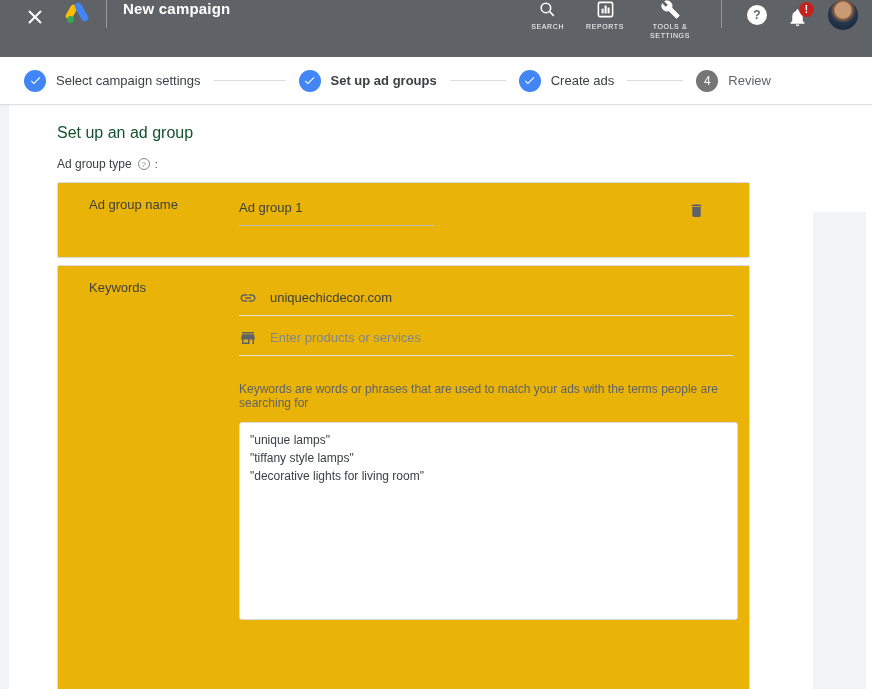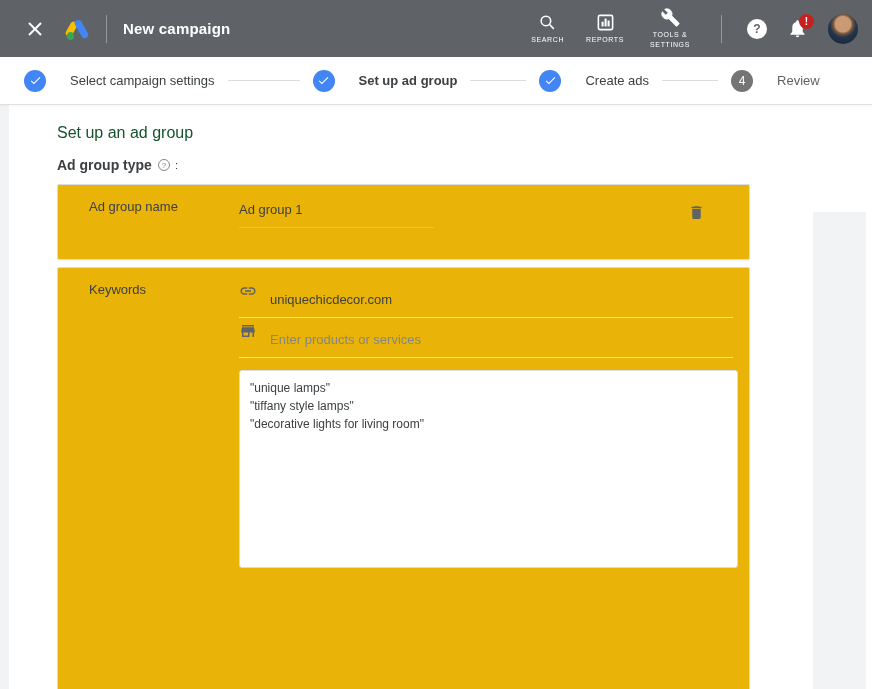--- a/index.html
+++ b/index.html
@@ -10,21 +10,21 @@
     color: #3c4043;
     position: relative;
   }
 
   
   .bg-strip-left { position: absolute; left: 0; top: 105px; width: 9px; bottom: 0; background: #f1f3f4; }
   .bg-strip-right { position: absolute; left: 813px; top: 212px; width: 53px; bottom: 0; background: #f1f3f4; }
 
   
   .app-header {
-    height: 57px; background: #5f6368; display: flex; align-items: center;
+    height: 57px; background: #5f6368; display: flex; 
     padding: 0 14px 0 14px; position: relative; z-index: 5;
   }
   .icon-btn { background: none; border: none; cursor: pointer; display: flex; align-items: center; justify-content: center; }
   .close-btn { width: 34px; height: 34px; margin-left: 4px; }
   .close-btn svg { width: 16px; height: 16px; stroke: #ffffff; stroke-width: 2; }
   .ads-logo { width: 26px; height: 24px; position: relative; margin-left: 12px; }
   .ads-logo .bar-yellow { position: absolute; width: 7px; height: 16px; border-radius: 3.5px; background: #fbbc04; left: 4px; top: 4px; transform: rotate(30deg); }
   .ads-logo .bar-blue { position: absolute; width: 7px; height: 20px; border-radius: 3.5px; background: #4285f4; left: 14px; top: 2px; transform: rotate(-30deg); }
   .ads-logo .dot-green { position: absolute; width: 7.5px; height: 7.5px; border-radius: 50%; background: #34a853; left: 2.5px; bottom: 1px; }
   .vdiv { width: 1px; height: 28px; background: rgba(255,255,255,0.35); margin: 0 16px; }
@@ -54,33 +54,33 @@
     box-shadow: 0 1px 2px rgba(0,0,0,.04); position: relative; z-index: 4;
   }
   .step { display: flex; align-items: center; background: none; border: none; cursor: pointer; }
   .step-circle {
     width: 22px; height: 22px; border-radius: 50%; display: flex; align-items: center; justify-content: center;
     flex: none;
   }
   .step-circle.done { background: #4285f4; }
   .step-circle.done svg { width: 13px; height: 13px; fill: #ffffff; }
   .step-circle.upcoming { background: #757575; color: #ffffff; font-size: 12px; }
-  .step-label { margin-left: 24px; font-size: 13px; color: #3c4043; }
+  .step-label { margin-left: 10px; font-size: 13px; color: #3c4043; }
   .step.current .step-label { font-weight: 700; }
   .step.upcoming .step-label { color: #5f6368; }
   .connector { height: 1px; background: #dadce0; margin: 0 13px; }
   .connector.c1 { width: 72px; }
   .connector.c2 { width: 56px; }
   .connector.c3 { width: 56px; }
 
   
   .main { position: relative; z-index: 2; padding-left: 57px; }
   .section-title { font-size: 16px; font-weight: 400; color: #14532d; padding-top: 19px; }
   .type-row { display: flex; align-items: center; margin-top: 15px; }
-  .type-label { font-size: 14px; font-weight: 700; color: #3c4043; }
+  .type-label { font-size: 12px; font-weight: 400; color: #3c4043; }
   .help-circle-small {
     width: 12px; height: 12px; border: 1px solid #80868b; border-radius: 50%; color: #80868b;
     font-size: 8px; display: inline-flex; align-items: center; justify-content: center;
     margin: 0 5px 0 6px; cursor: pointer; background: none;
   }
   .type-colon { font-size: 11px; color: #3c4043; margin-right: 12px; }
   .type-select {
     display: inline-flex; align-items: center; font-size: 11.5px; color: #3c4043;
     border: none; border-bottom: 1px solid #dadce0; background: none; cursor: pointer;
     padding: 0 0 6px 0; width: 140px; text-align: left;
@@ -101,21 +101,21 @@
     font-size: 13px; color: #3c4043; padding: 3px 0 10px 0; background: transparent; outline: none;
   }
   .trash-btn { position: absolute; right: 42px; top: 16px; width: 22px; height: 22px; }
   .trash-btn svg { width: 17px; height: 17px; fill: #5f6368; }
 
   .card-keywords { margin-top: 7px; height: 500px; display: flex; padding: 10px 0 0 31px; }
   .card-keywords .card-label { padding-top: 4px; }
   .kw-col { width: 499px; }
   .kw-hint { font-size: 12px; color: #5f6368; padding-top: 4px; }
   .input-row {
-    display: flex; gap: 13px; width: 494px; height: 36px;
+    display: flex; align-items: center; gap: 13px; width: 494px; height: 36px;
     border-bottom: 1px solid #e0e0e0; margin-top: 4px;
   }
   .input-row svg { width: 18px; height: 18px; fill: #5f6368; flex: none; }
   .input-row input {
     flex: 1; border: none; outline: none; background: transparent; font-family: inherit;
     font-size: 13px; color: #3c4043;
   }
   .input-row input::placeholder { color: #80868b; }
   .kw-hint2 { font-size: 12px; color: #5f6368; margin-top: 26px; }
   .kw-textarea {
@@ -192,21 +192,21 @@
     </span>
     <span class="step-label">Select campaign settings</span>
   </button>
   <span class="connector c1"></span>
   <button class="step done current">
     <span class="step-circle done">
       <svg viewBox="0 0 24 24">
           <path d="M9 16.2L4.8 12l-1.4 1.4L9 19 21 7l-1.4-1.4z"></path>
         </svg>
     </span>
-    <span class="step-label">Set up ad group</span>
+    <span class="step-label">Set up ad groups</span>
   </button>
   <span class="connector c2"></span>
   <button class="step done">
     <span class="step-circle done">
       <svg viewBox="0 0 24 24">
           <path d="M9 16.2L4.8 12l-1.4 1.4L9 19 21 7l-1.4-1.4z"></path>
         </svg>
     </span>
     <span class="step-label">Create ads</span>
   </button>
@@ -250,20 +250,21 @@
         <input type="text" value="uniquechicdecor.com" style="">
       </div>
 
       <div class="input-row">
         <svg viewBox="0 0 24 24">
           <path d="M20 4H4v2h16V4zm1 10v-2l-1-5H4l-1 5v2h1v6h10v-6h4v6h2v-6h1zm-9 4H6v-4h6v4z"></path>
         </svg>
         <input type="text" placeholder="Enter products or services" style="">
       </div>
 
+      <p class="kw-hint2">Keywords are words or phrases that are used to match your ads with the terms people are searching for</p>
 
       <textarea class="kw-textarea" style="">"unique lamps"
 "tiffany style lamps"
 "decorative lights for living room"</textarea>
 
     </div>
   </section>
 </main>
 
 </body></html>

